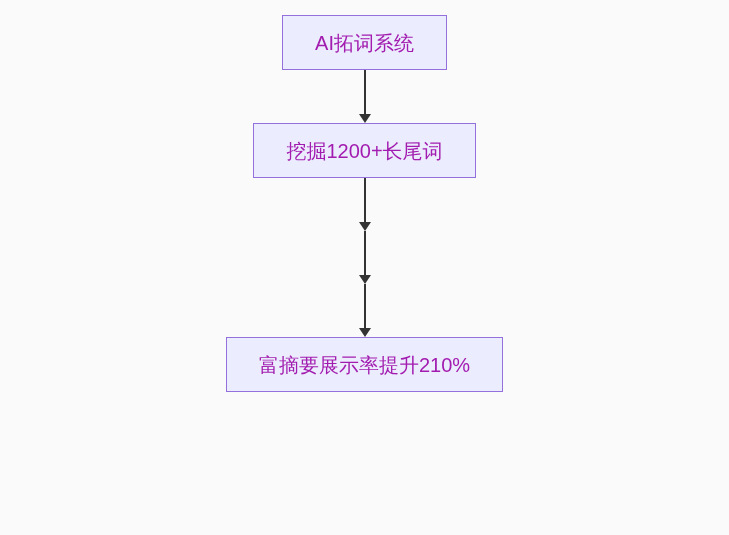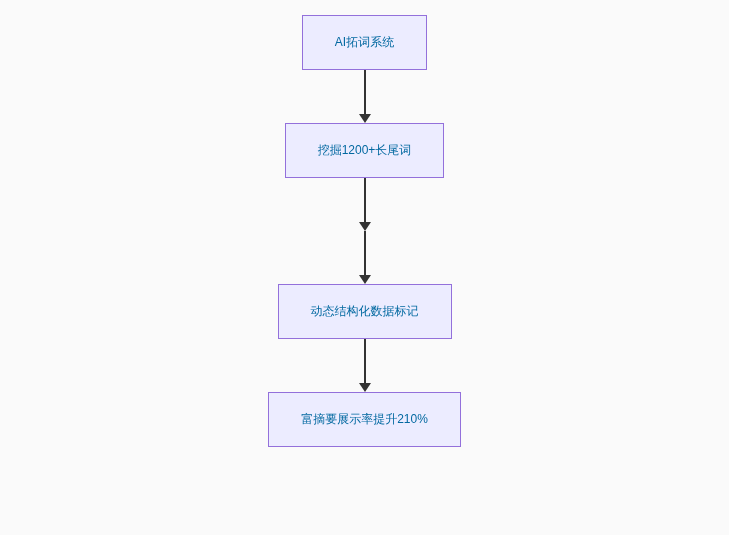--- a/index.html
+++ b/index.html
@@ -22,22 +22,22 @@
     min-height: 55px;
     background: #ececff;
     border: 1px solid #9370db;
     display: flex;
     align-items: center;
     justify-content: center;
     padding: 0 32px;
     flex: 0 0 auto;
   }
   .node .label {
-    color: #0369a1;
-    font-size: 12px;
+    color: #a21caf;
+    font-size: 20px;
     line-height: 1.2;
     white-space: nowrap;
   }
   .arrow {
     height: 53px;
     display: flex;
     flex-direction: column;
     align-items: center;
     flex: 0 0 auto;
   }
@@ -77,23 +77,20 @@
     <div class="shaft"></div>
     <div class="head"></div>
   </div>
 
 
   <div class="arrow">
     <div class="shaft"></div>
     <div class="head"></div>
   </div>
 
-  <div class="node">
-    <span class="label">动态结构化数据标记</span>
-  </div>
 
   <div class="arrow">
     <div class="shaft"></div>
     <div class="head"></div>
   </div>
 
   <div class="node">
     <span class="label">富摘要展示率提升210%</span>
   </div>
 

